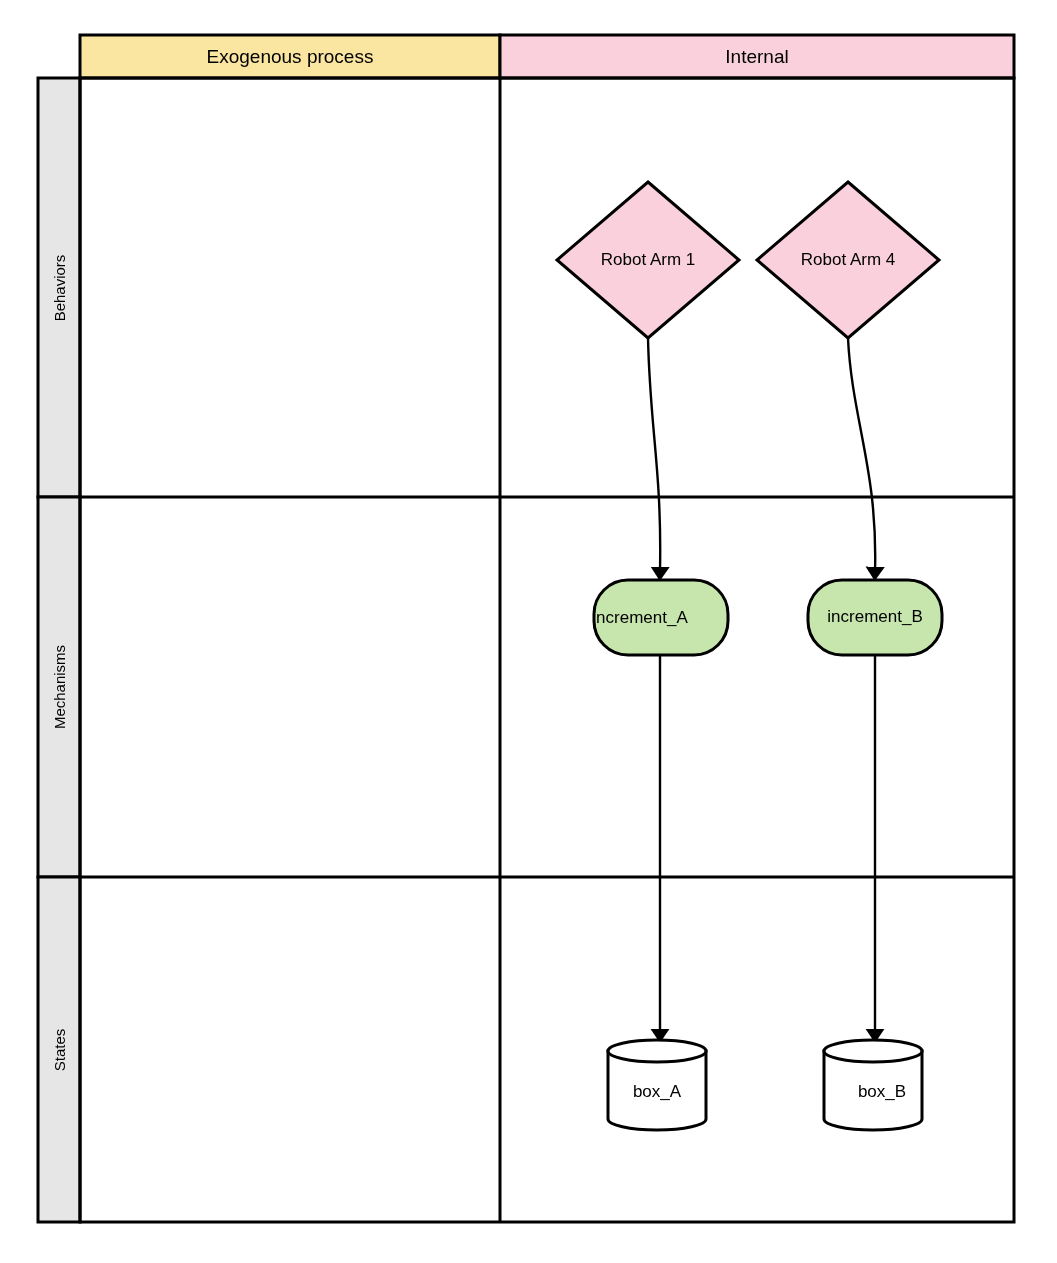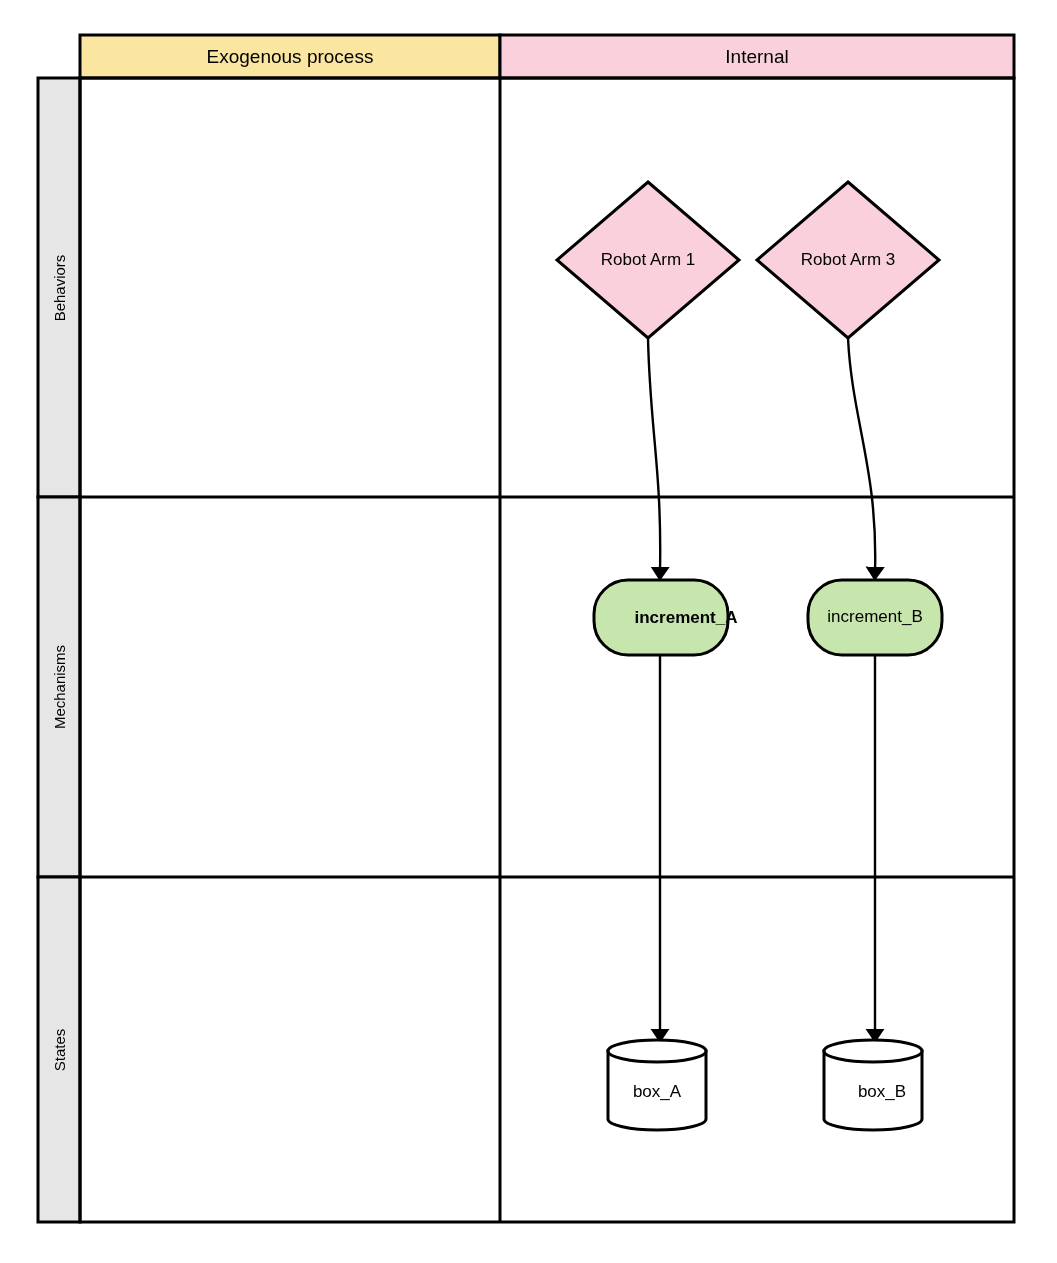--- a/index.html
+++ b/index.html
@@ -113,17 +113,17 @@
 
 <div class="lbl hdr-label" id="hdr-text-1" style="left:500px; top:35px; width:514px; height:43px;">Internal</div>
 
 <div class="rowlabel" id="row-text-0" style="left: 59px; top: 287.5px; transform: translate(-50%, -50%) rotate(-90deg); transform-origin: center center;">Behaviors</div>
 
 <div class="rowlabel" id="row-text-1" style="left: 59px; top: 687px; transform: translate(-50%, -50%) rotate(-90deg); transform-origin: center center;">Mechanisms</div>
 
 <div class="rowlabel" id="row-text-2" style="left: 59px; top: 1049.5px; transform: translate(-50%, -50%) rotate(-90deg); transform-origin: center center;">States</div>
 
 <div class="node-text" id="node-text-0" style="left: 557px; top: 182px; width: 182px; height: 156px;">Robot Arm 1</div>
-<div class="node-text" id="node-text-1" style="left: 757px; top: 182px; width: 182px; height: 156px;">Robot Arm 3</div>
-<div class="node-text" id="node-text-2" style="left: 624px; top: 580px; width: 124px; height: 75px; font-weight: bold;">increment_A</div>
+<div class="node-text" id="node-text-1" style="left: 757px; top: 182px; width: 182px; height: 156px;">Robot Arm 4</div>
+<div class="node-text" id="node-text-2" style="left: 578px; top: 580px; width: 124px; height: 75px;">increment_A</div>
 <div class="node-text" id="node-text-3" style="left: 808px; top: 580px; width: 134px; height: 74px;">increment_B</div>
 <div class="node-text" id="node-text-4" style="left: 608px; top: 1054px; width: 98px; height: 76px;">box_A</div>
 <div class="node-text" id="node-text-5" style="left: 824px; top: 1054px; width: 116px; height: 76px;">box_B</div>
 
 </body></html>

